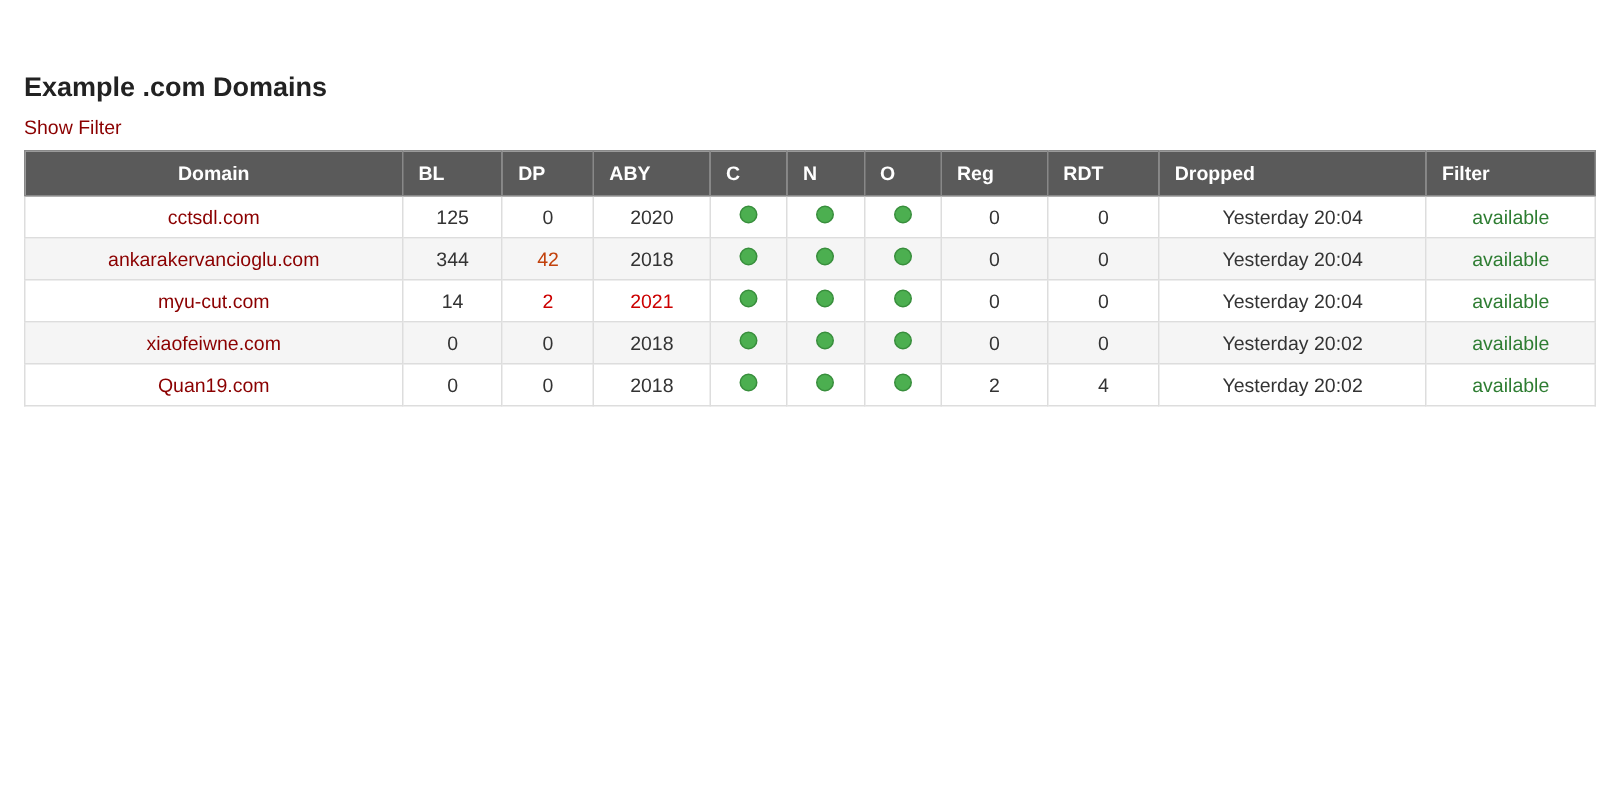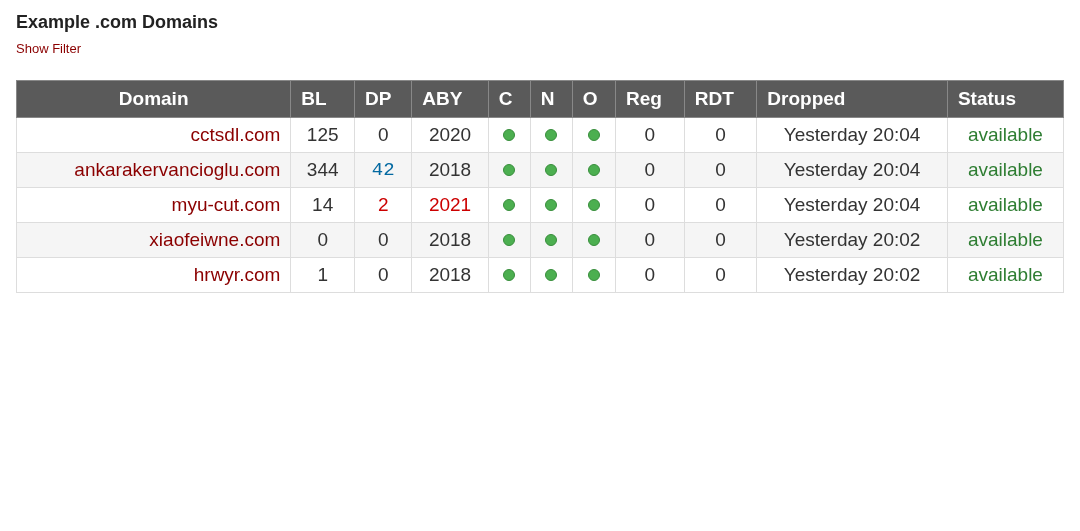--- a/index.html
+++ b/index.html
@@ -8,33 +8,34 @@
       font-size: 13px;
       background: #fff;
       color: #333;
       padding: 12px 16px;
     }
     h1 {
       font-size: 18px;
       font-weight: bold;
       color: #222;
       margin-bottom: 8px;
+      margin-top: 36px;
     }
     .show-filter-link {
       color: #8b0000;
       text-decoration: none;
       font-size: 13px;
       cursor: pointer;
       display: inline-block;
-      margin-bottom: 24px;
+      margin-bottom: 8px;
     }
     table {
       width: 100%;
       border-collapse: collapse;
-      font-size: 19px;
+      font-size: 13px;
     }
     thead tr {
       background-color: #5a5a5a;
       color: #fff;
     }
     thead th {
       padding: 7px 10px;
       text-align: left;
       font-weight: bold;
       border: 1px solid #888;
@@ -48,21 +49,21 @@
     tbody tr:nth-child(even) {
       background: #f5f5f5;
     }
     tbody td {
       padding: 6px 10px;
       border: 1px solid #ddd;
       text-align: center;
       color: #333;
     }
     tbody td:first-child {
-      text-align: right;
+      text-align: center;
       color: #8b0000;
     }
     .dot {
       display: inline-block;
       width: 12px;
       height: 12px;
       border-radius: 50%;
       background: #4caf50;
       border: 1px solid #388e3c;
     }
@@ -85,41 +86,41 @@
       <th>Domain</th>
       <th>BL</th>
       <th>DP</th>
       <th>ABY</th>
       <th>C</th>
       <th>N</th>
       <th>O</th>
       <th>Reg</th>
       <th>RDT</th>
       <th>Dropped</th>
-      <th>Status</th>
+      <th>Filter</th>
     </tr>
   </thead>
   <tbody id="table-body">
   <tr>
         <td>cctsdl.com</td>
         <td>125</td>
         <td>0</td>
         <td>2020</td>
         <td><span class="dot"></span></td>
         <td><span class="dot"></span></td>
         <td><span class="dot"></span></td>
         <td>0</td>
         <td>0</td>
         <td>Yesterday 20:04</td>
         <td class="status-available">available</td>
       </tr>
       <tr>
         <td>ankarakervancioglu.com</td>
         <td>344</td>
-        <td style="color: #0369a1; font-family: Liberation Mono, monospace;">42</td>
+        <td style="color: #c2410c;">42</td>
         <td>2018</td>
         <td><span class="dot"></span></td>
         <td><span class="dot"></span></td>
         <td><span class="dot"></span></td>
         <td>0</td>
         <td>0</td>
         <td>Yesterday 20:04</td>
         <td class="status-available">available</td>
       </tr>
       <tr>
@@ -142,29 +143,29 @@
         <td>2018</td>
         <td><span class="dot"></span></td>
         <td><span class="dot"></span></td>
         <td><span class="dot"></span></td>
         <td>0</td>
         <td>0</td>
         <td>Yesterday 20:02</td>
         <td class="status-available">available</td>
       </tr>
       <tr>
-        <td>hrwyr.com</td>
-        <td>1</td>
+        <td>Quan19.com</td>
+        <td>0</td>
         <td>0</td>
         <td>2018</td>
         <td><span class="dot"></span></td>
         <td><span class="dot"></span></td>
         <td><span class="dot"></span></td>
-        <td>0</td>
-        <td>0</td>
+        <td>2</td>
+        <td>4</td>
         <td>Yesterday 20:02</td>
         <td class="status-available">available</td>
       </tr>
     </tbody>
 </table>
 
 
 
 
 </body></html>

